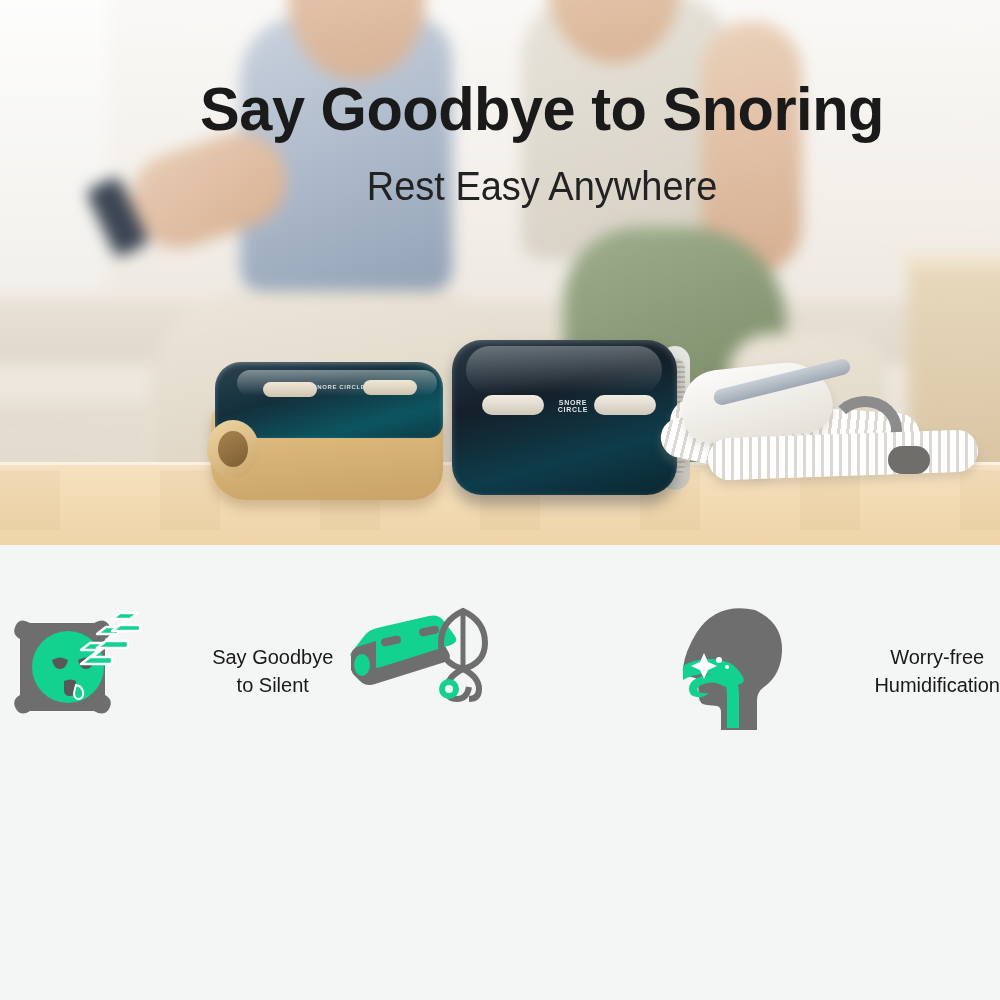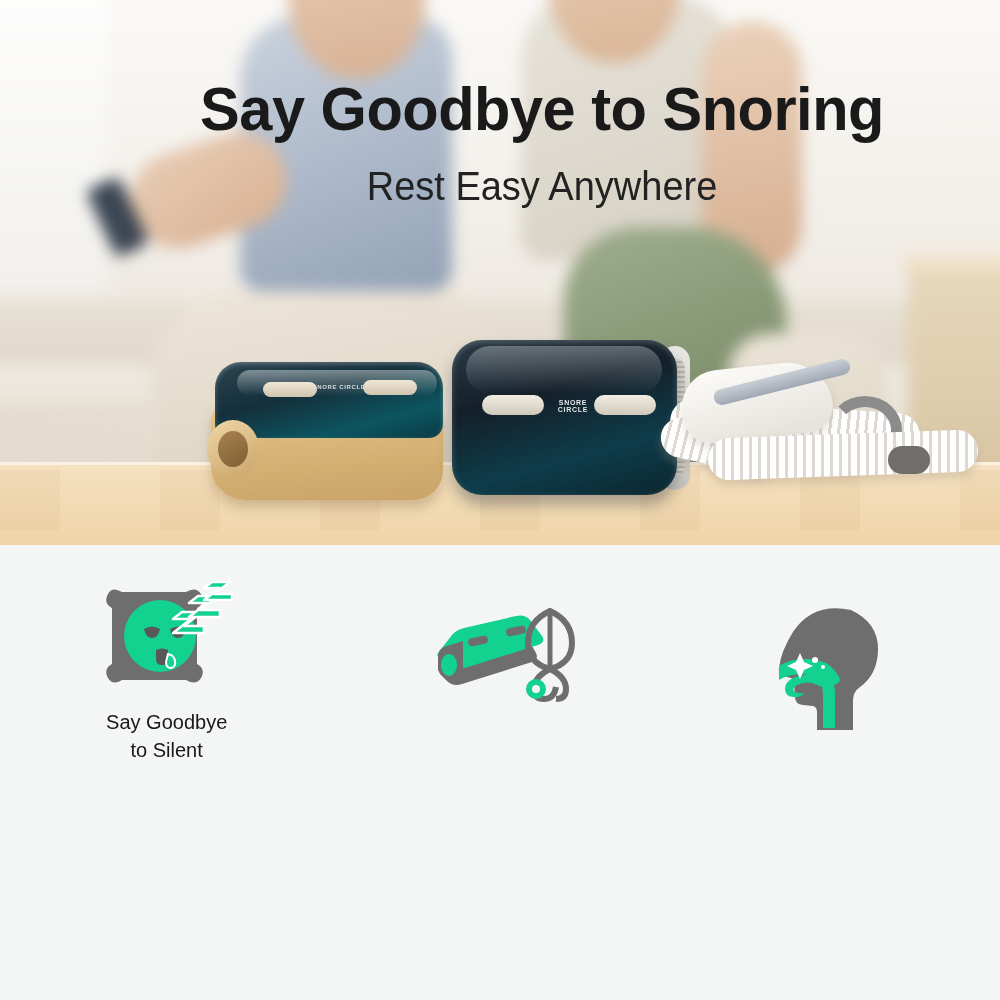--- a/index.html
+++ b/index.html
@@ -146,21 +146,21 @@
 
   
   .features{
     position:absolute;left:0;top:545px;width:1000px;height:455px;
     background:#F4F5F5;
   }
   .grid{
     display:grid;grid-template-columns:repeat(3,1fr);
     grid-template-rows:1fr 1fr;width:1000px;height:455px;
   }
-  .cell{display:flex;flex-direction:column;align-items:center;justify-content:center;
+  .cell{display:flex;flex-direction:row;align-items:center;justify-content:space-between;
     padding-top:18px;box-sizing:border-box;}
   .icon-wrap{height:130px;display:flex;align-items:center;justify-content:center;}
   .cap{margin-top:8px;font-size:20px;color:#191919;line-height:1.38;text-align:center;
     font-weight:400;}
   .cap span{display:block;}
 </style>
 </head>
 <body>
 
 <div class="page">
@@ -284,20 +284,24 @@
           <svg width="140" height="128" viewBox="0 0 140 128">
             <path d="M88 6 q-38 -8 -58 22 q-12 19 -14 36 q-1 7 4 8 l8 2 q3 1 3 5 l1 14 q0 7 8 8 l10 1 q4 1 4 6 v18 h36 V96 q0 -8 7 -13 q17 -12 18 -36 q1 -28 -27 -41 Z" fill="#6E6E6E"></path>
             <path d="M16 62 q12 -8 30 -7 q18 1 26 12 l4 6 q2 4 -1 6 l-8 4 q-4 2 -7 -2 q-10 -12 -24 -11 q-12 1 -20 6 Z" fill="#13D18F"></path>
             <path d="M62 76 q-16 -10 -32 -2 q-8 4 -8 11 q0 7 8 8 q7 1 12 -4 q-8 1 -11 -2 q-2 -3 3 -6 q12 -6 24 2 Z" fill="#13D18F"></path>
             <path d="M64 70 q8 6 8 20 v34 h-12 V92 q0 -14 -6 -18 Z" fill="#13D18F"></path>
             <path d="M33 58 l4 -9 l4 9 l9 4 l-9 4 l-4 9 l-4 -9 l-9 -4 Z" fill="#FFFFFF"></path>
             <circle cx="52" cy="56" r="3" fill="#FFFFFF"></circle>
             <circle cx="60" cy="63" r="2" fill="#FFFFFF"></circle>
           </svg>
         </div>
+        <div class="cap">
+          <span>Worry-free</span>
+          <span>Humidification</span>
+        </div>
       </div>
 
 
 
     </div>
   </section>
 
 </div>
 
 </body></html>

